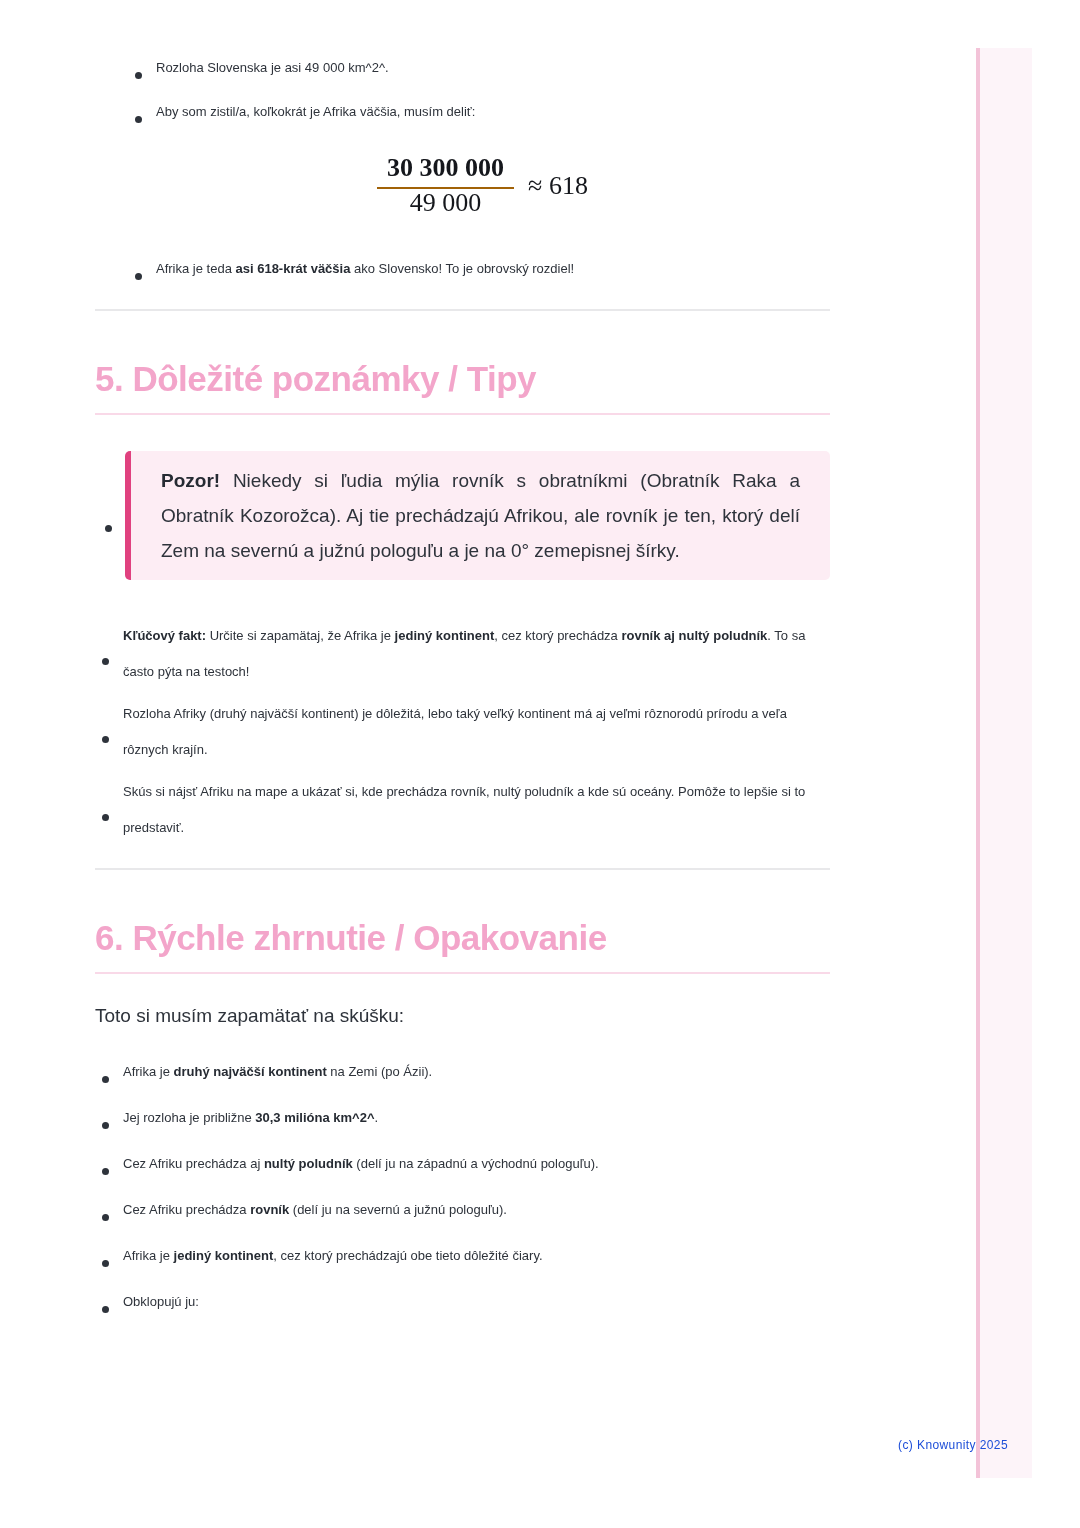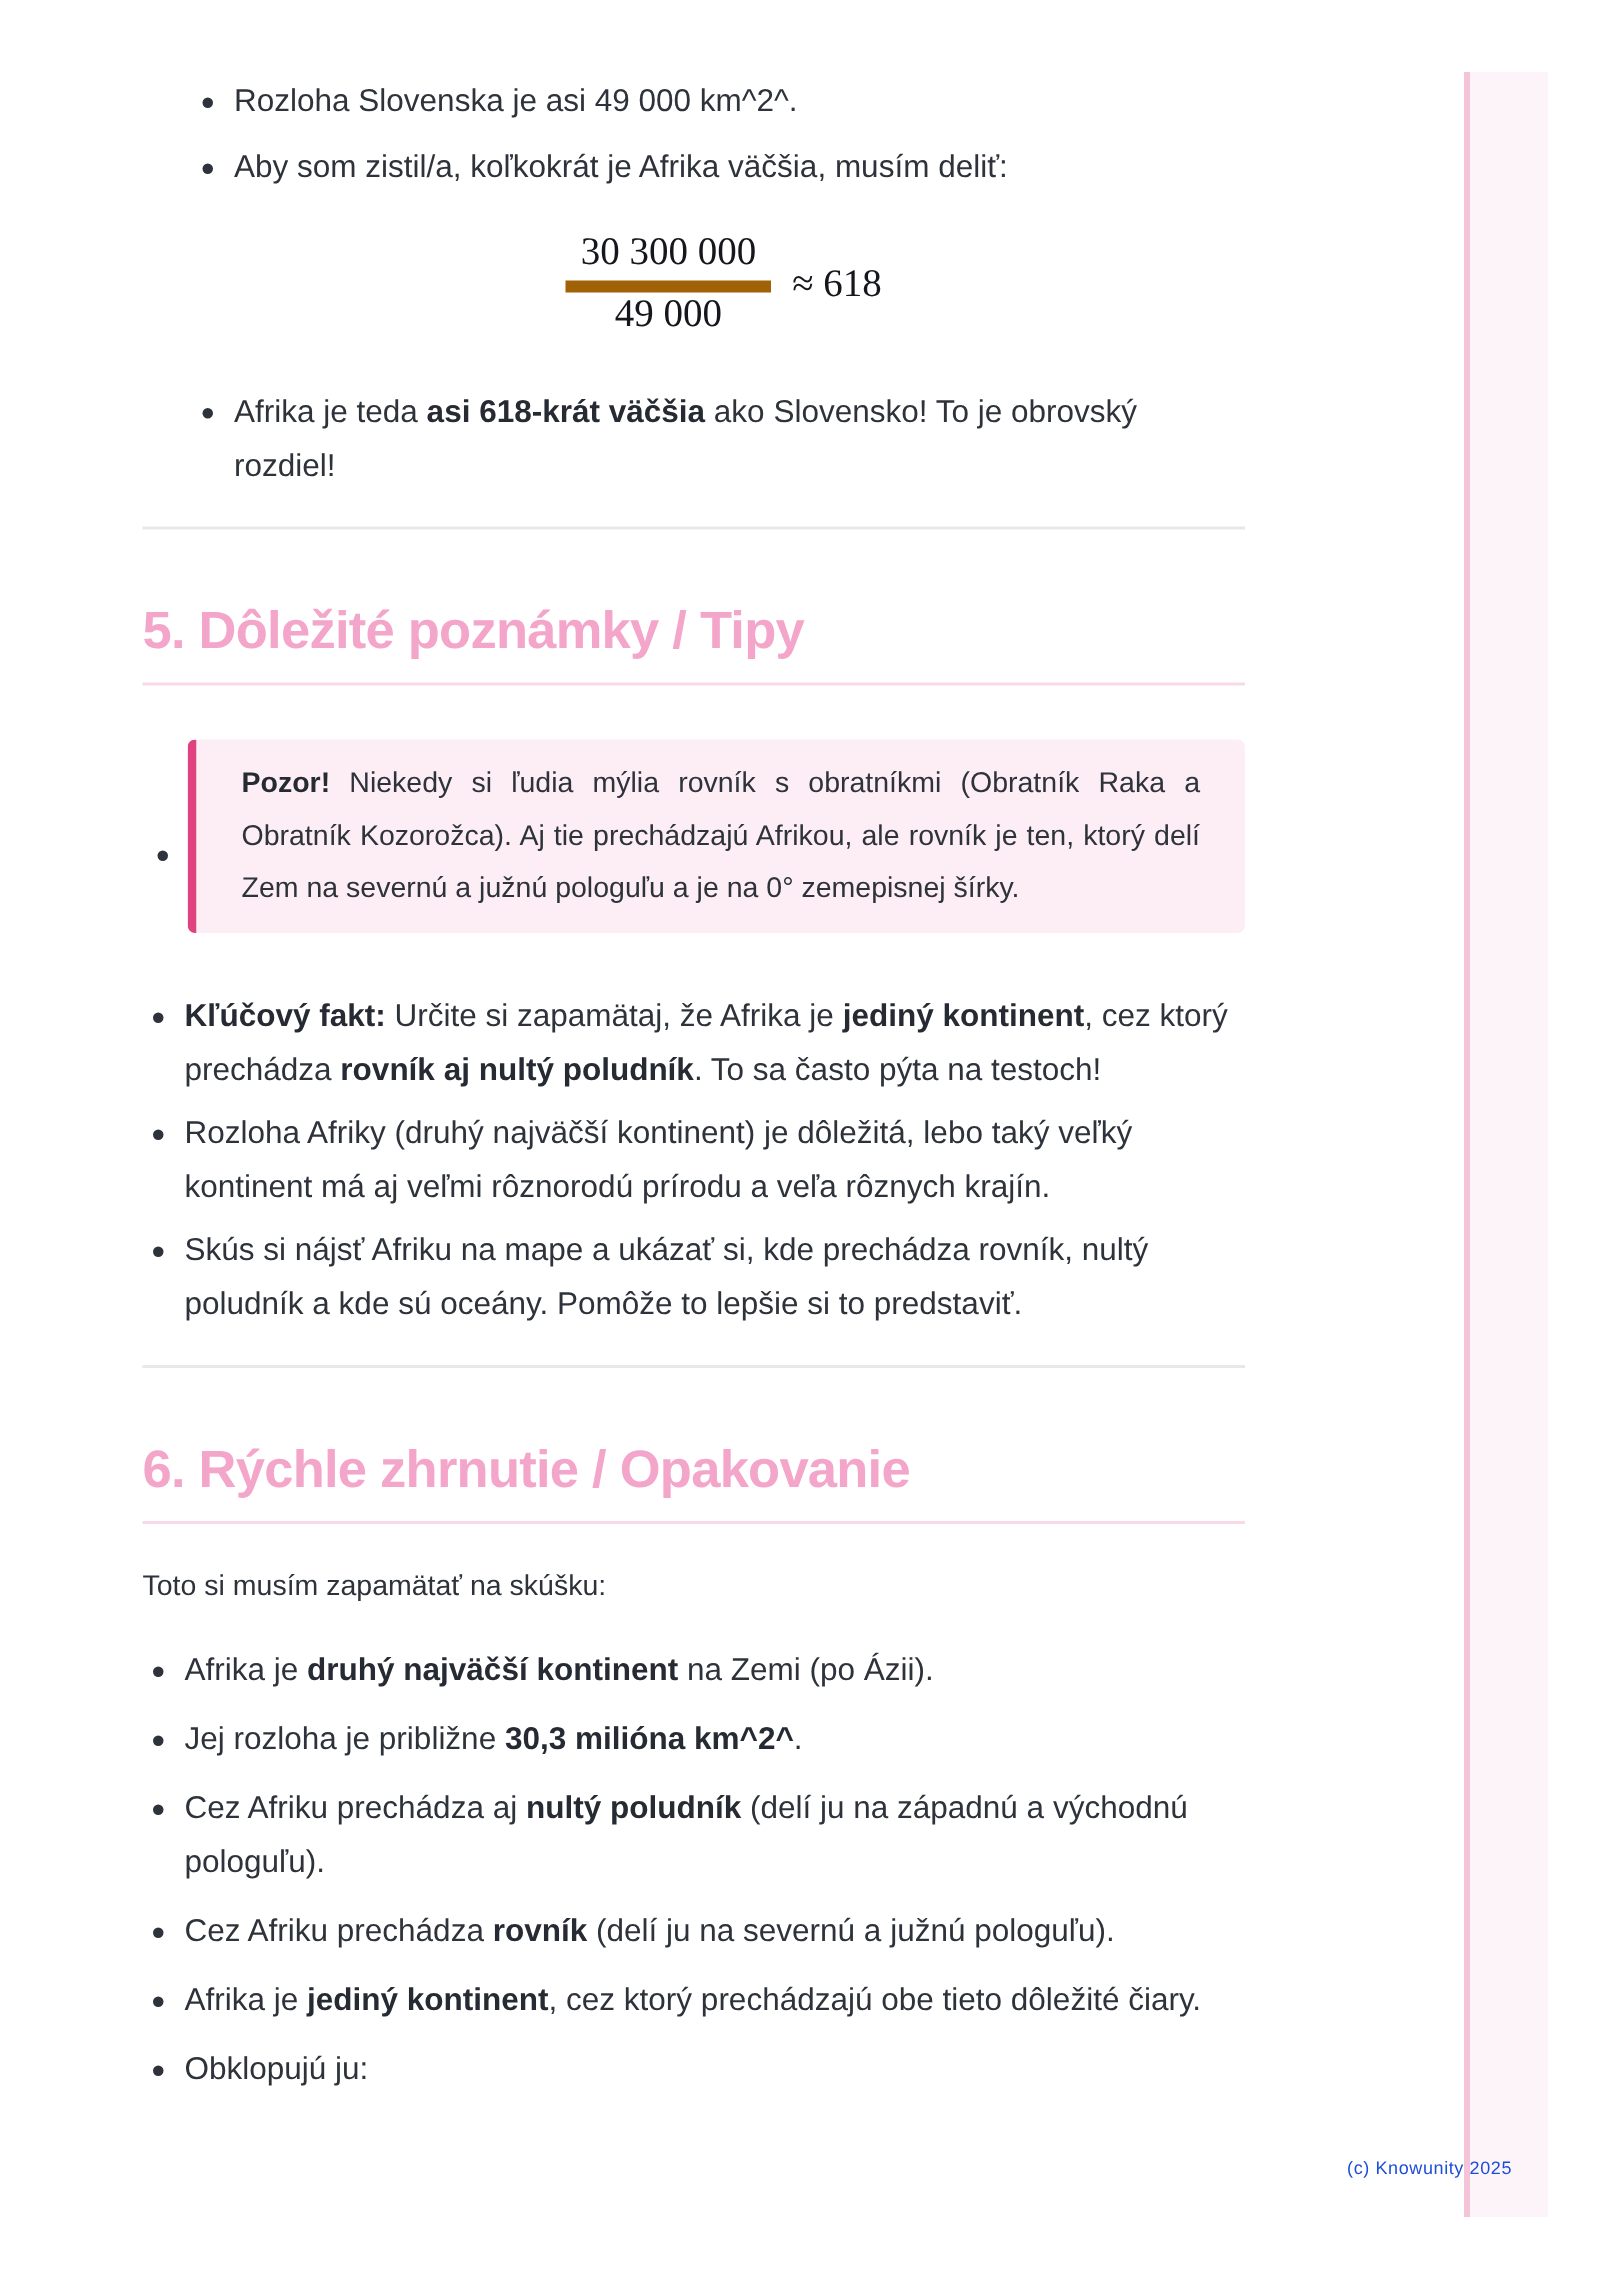--- a/index.html
+++ b/index.html
@@ -16,22 +16,22 @@
   .content {
     position: absolute;
     left: 95px;
     top: 0;
     width: 735px;
     padding-top: 50px;
   }
   
   .li {
     display: flex;
-    align-items: flex-start;
-    font-size: 21px;
+    align-items: center;
+    font-size: 13px;
     line-height: 36px;
   }
   .marker-disc {
     flex-shrink: 0;
     width: 7px; height: 7px;
     border-radius: 50%;
     background: #2e333b;
     margin: 15px 14px 0 0;
   }
   .marker-circle {
@@ -53,21 +53,21 @@
   .formula {
     margin: 24px 0 34px 0;
     display: flex;
     justify-content: center;
     align-items: center;
     font-family: "Liberation Serif", serif;
     font-size: 26px;
     color: #15171c;
   }
   .fraction { display: inline-flex; flex-direction: column; text-align: center; }
-  .fraction .num { padding: 0 10px 5px 10px; border-bottom: 8px solid #a16207; line-height: 28px; }
+  .fraction .num { padding: 0 10px 5px 10px; border-bottom: 2px solid #a16207; line-height: 28px; font-weight: bold; }
   .fraction .den { padding-top: 0; line-height: 28px; }
   .approx { margin-left: 14px; }
 
   .divider {
     height: 2px;
     background: #e8e8ea;
     margin-top: 22px;
   }
 
   .section-heading {

